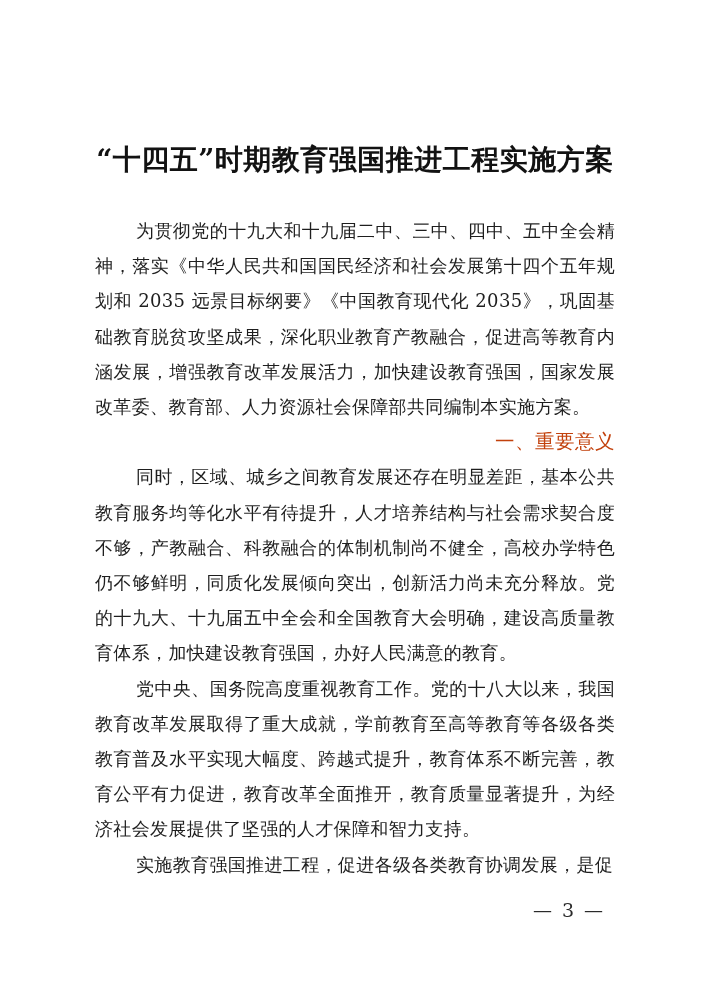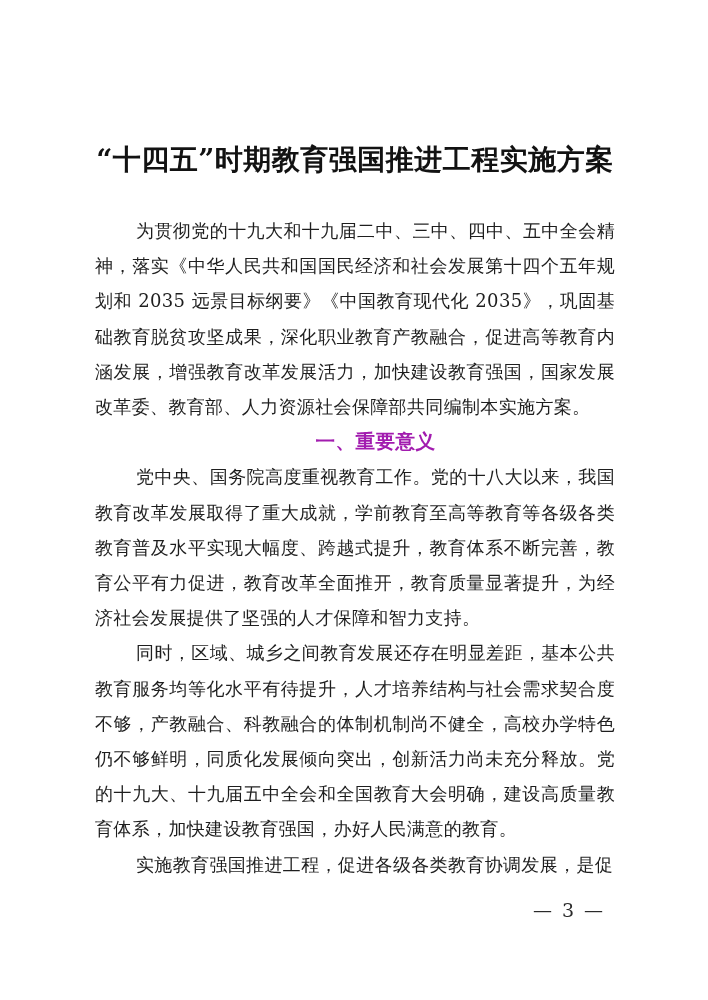--- a/index.html
+++ b/index.html
@@ -69,27 +69,27 @@
     text-indent: 41px;
     letter-spacing: 0.35px;
     color: #1e1e1e;
     word-break: break-all;
   }
 
   h2.section-heading {
     margin: 0;
     padding: 0;
     font-family: "DejaVu Sans", "Liberation Sans", sans-serif;
-    font-weight: 700;
+    font-weight: 400;
     font-size: 19.5px;
     line-height: 35.2px;
     text-indent: 41px;
     letter-spacing: 0.5px;
-    color: #a21caf;
-    text-align: center;
+    color: #c2410c;
+    text-align: right;
   }
 
   
   .page-number {
     position: absolute;
     left: 0;
     top: 897px;
     width: 708px;
     text-align: center;
     font-size: 19px;
@@ -111,23 +111,23 @@
   <div class="content">
 
     <h1 class="doc-title">“十四五”时期教育强国推进工程实施方案</h1>
 
     <div class="body-block">
 
       <p class="para">为贯彻党的十九大和十九届二中、三中、四中、五中全会精神，落实《中华人民共和国国民经济和社会发展第十四个五年规划和 2035 远景目标纲要》《中国教育现代化 2035》，巩固基础教育脱贫攻坚成果，深化职业教育产教融合，促进高等教育内涵发展，增强教育改革发展活力，加快建设教育强国，国家发展改革委、教育部、人力资源社会保障部共同编制本实施方案。</p>
 
       <h2 class="section-heading">一、重要意义</h2>
 
+      <p class="para">同时，区域、城乡之间教育发展还存在明显差距，基本公共教育服务均等化水平有待提升，人才培养结构与社会需求契合度不够，产教融合、科教融合的体制机制尚不健全，高校办学特色仍不够鲜明，同质化发展倾向突出，创新活力尚未充分释放。党的十九大、十九届五中全会和全国教育大会明确，建设高质量教育体系，加快建设教育强国，办好人民满意的教育。</p>
+
       <p class="para">党中央、国务院高度重视教育工作。党的十八大以来，我国教育改革发展取得了重大成就，学前教育至高等教育等各级各类教育普及水平实现大幅度、跨越式提升，教育体系不断完善，教育公平有力促进，教育改革全面推开，教育质量显著提升，为经济社会发展提供了坚强的人才保障和智力支持。</p>
-
-      <p class="para">同时，区域、城乡之间教育发展还存在明显差距，基本公共教育服务均等化水平有待提升，人才培养结构与社会需求契合度不够，产教融合、科教融合的体制机制尚不健全，高校办学特色仍不够鲜明，同质化发展倾向突出，创新活力尚未充分释放。党的十九大、十九届五中全会和全国教育大会明确，建设高质量教育体系，加快建设教育强国，办好人民满意的教育。</p>
 
       <p class="para">实施教育强国推进工程，促进各级各类教育协调发展，是促</p>
 
     </div>
   </div>
 
   <div class="page-number">
     <span class="pn-inner">— 3 —</span>
   </div>
 

